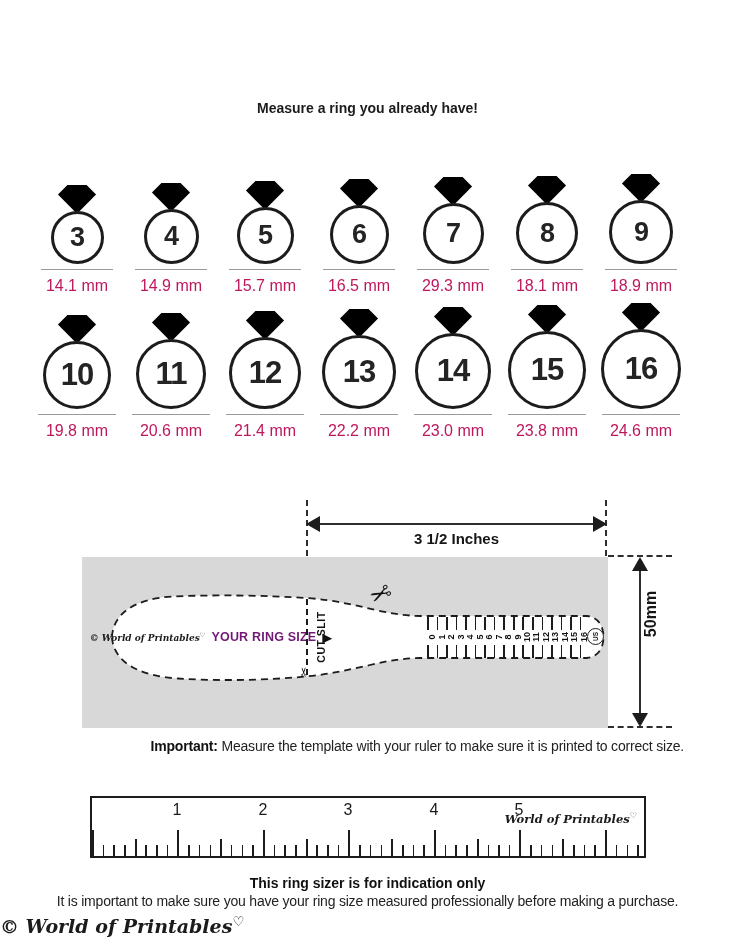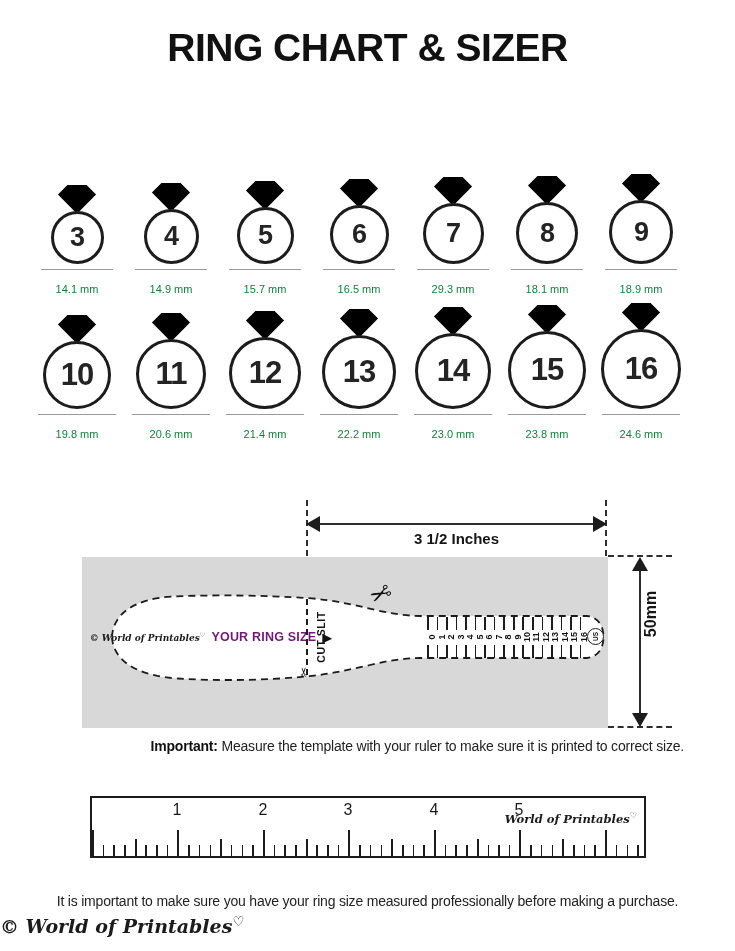--- a/index.html
+++ b/index.html
@@ -31,21 +31,21 @@
   .circle {
     margin-top:-5px; border:3px solid #1c1c1c; border-radius:50%;
     width:var(--d); height:var(--d); background:#fff;
     display:flex; align-items:center; justify-content:center;
   }
   .ring-row2 .circle { border-width:3.5px; }
   .num { font-weight:bold; color:#242424; font-size:27px; letter-spacing:-1px; }
   .ring-row2 .num { font-size:31px; }
   .uline { margin-top:5px; height:1px; width:72px; background:#9a9a9a; }
   .ring-row2 .uline { width:78px; }
-  .mm { margin-top:13px; font-size:11px; color:#15803d; }
+  .mm { margin-top:7px; font-size:16px; color:#be185d; }
   
   .vguide { position:absolute; width:0; border-left:2px dashed #2d2d2d; }
   .hguide { position:absolute; height:0; border-top:2px dashed #2d2d2d; }
   .arrow-h { position:absolute; top:523px; left:313px; width:287px; height:2px; background:#2d2d2d; }
   .ah { position:absolute; width:0; height:0; }
   .ah-left  { top:516px; left:306px; border-top:8px solid transparent; border-bottom:8px solid transparent; border-right:14px solid #1c1c1c; }
   .ah-right { top:516px; left:593px; border-top:8px solid transparent; border-bottom:8px solid transparent; border-left:14px solid #1c1c1c; }
   .arrow-label { position:absolute; top:530px; left:313px; width:287px; text-align:center; font-size:15px; font-weight:bold; color:#161616; }
   .arrow-v { position:absolute; left:639px; top:566px; width:2px; height:152px; background:#2d2d2d; }
   .av-top { top:557px; left:632px; border-left:8px solid transparent; border-right:8px solid transparent; border-bottom:14px solid #1c1c1c; }
@@ -105,21 +105,21 @@
   <symbol id="diamond" viewBox="0 0 60 46">
     <path d="M17,4 L43,4 L56,17 L30,43 L4,17 Z"></path>
     <path d="M4,17 L56,17"></path>
     <path d="M17,4 L23,17 L30,4 L37,17 L43,4"></path>
     <path d="M23,17 L30,43 M37,17 L30,43"></path>
   </symbol>
 </svg>
 
 <div class="page">
 
-  <div class="title">RING CHART &amp; SIZER</div>
+  <div class="sub-bold">Measure a ring you already have!</div>
 
   <div class="ring-row ring-row1">
     <div class="cell" style="--d:53px">
       <svg class="dia">
           <use href="#diamond"></use>
         </svg>
       <div class="circle">
           <span class="num">3</span>
         </div>
       <div class="uline"></div>
@@ -353,16 +353,17 @@
 
   <div class="ruler">
     <span class="ruler-num" style="left:85px">1</span>
     <span class="ruler-num" style="left:171px">2</span>
     <span class="ruler-num" style="left:256px">3</span>
     <span class="ruler-num" style="left:342px">4</span>
     <span class="ruler-num" style="left:427px">5</span>
     <span class="ruler-brand script"><span>World of Printables</span><span class="heart">♡</span></span>
   </div>
 
+  <div class="foot-bold">This ring sizer is for indication only</div>
   <div class="foot-text">It is important to make sure you have your ring size measured professionally before making a purchase.</div>
   <div class="foot-brand"><span class="script">© World of Printables</span><span class="script heart">♡</span></div>
 
 </div>
 
 </body></html>

